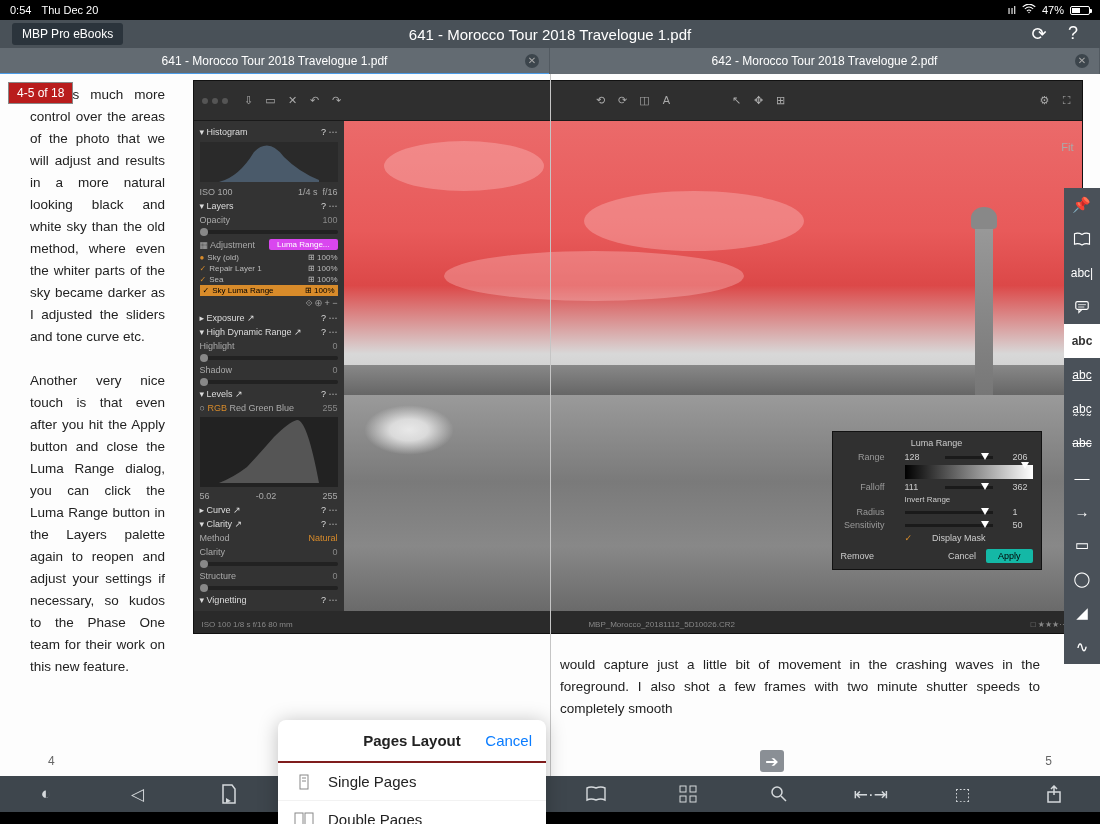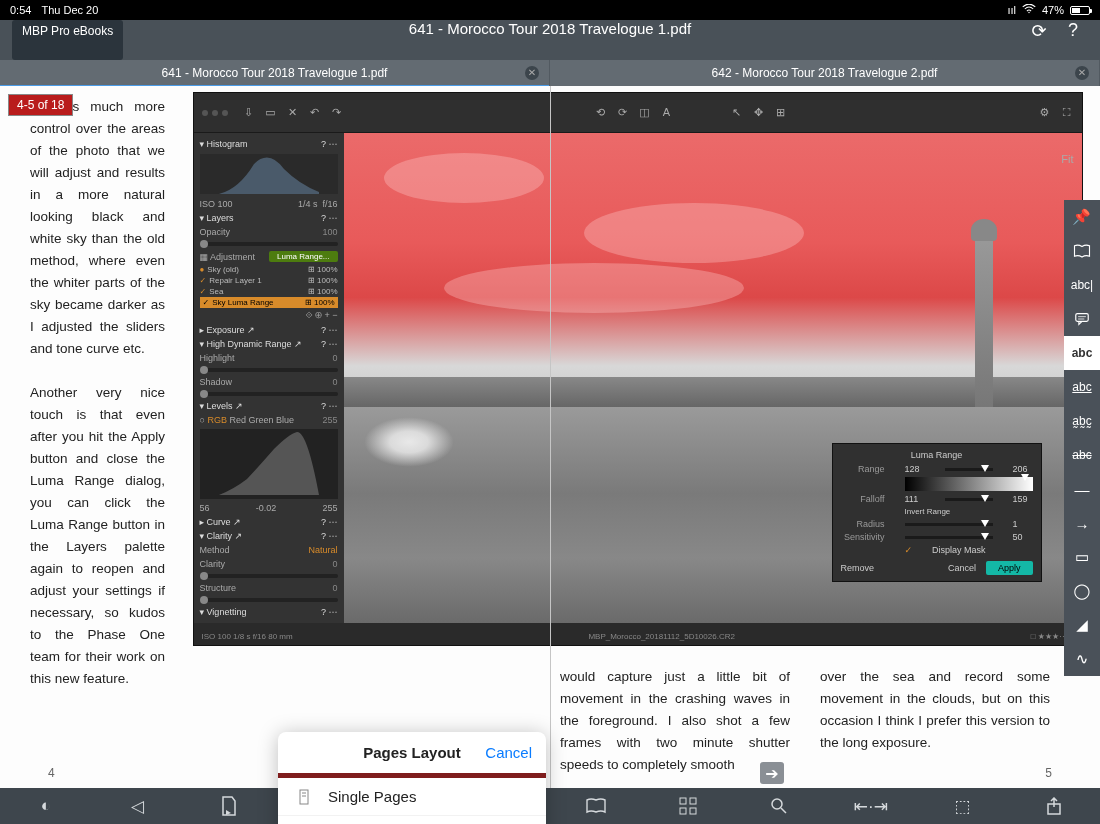--- a/index.html
+++ b/index.html
@@ -1,19 +1,19 @@
 <!DOCTYPE html>
 <html><head>
 <meta charset="utf-8">
 <style>
 html,body{margin:0;padding:0;width:1100px;height:824px;overflow:hidden;font-family:-apple-system,Helvetica,Arial,sans-serif;background:#000;color:#ccc;}
 *{box-sizing:border-box;}
 .statusbar{height:20px;background:#000;color:#fff;font-size:11px;display:flex;align-items:center;padding:0 10px;justify-content:space-between;}
 .sb-right{display:flex;align-items:center;gap:6px;}
-.topbar{height:40px;background:#495158;display:flex;position:relative;gap:24px;}
+.topbar{height:28px;background:#495158;display:flex;align-items:center;position:relative;gap:24px;}
 .bookmark{background:#2b343c;color:#fff;font-size:12px;padding:4px 10px;border-radius:3px;margin-left:12px;}
 .doc-title{position:absolute;left:50%;transform:translateX(-50%);color:#fff;font-size:15px;font-weight:500;}
 .topbar-ic{width:26px;text-align:center;color:#fff;font-size:18px;}
 .tabsbar{height:26px;background:#636b72;display:flex;}
 .tab{flex:1;display:flex;align-items:center;justify-content:center;font-size:12px;color:#fff;position:relative;border-right:1px solid #525a61;}
 .tab .close{position:absolute;right:10px;width:14px;height:14px;border-radius:50%;background:#3c454c;color:#aaa;font-size:10px;line-height:14px;text-align:center;}
 .tab.active::after{content:"";position:absolute;left:0;right:0;bottom:-1px;height:2px;background:#4b9ce8;}
 .content{position:relative;height:702px;background:#fdfdfd;}
 .page-ind{position:absolute;top:8px;left:8px;z-index:9;background:#b91c1c;color:#fff;font-size:12px;padding:3px 8px;border:1px solid #888;}
 .columns{display:flex;height:702px;}
@@ -23,21 +23,21 @@
 .app-ss{width:890px;height:554px;background:#2a2a2a;position:relative;overflow:hidden;border:1px solid #111;}
 .ss-top{height:40px;background:#2f2f2f;border-bottom:1px solid #1a1a1a;display:flex;align-items:center;gap:8px;padding:0 8px;color:#aaa;font-size:11px;}
 .ss-top .dots{display:flex;gap:4px;margin-right:6px;}
 .ss-top .dot{width:6px;height:6px;border-radius:50%;background:#555;}
 .ss-top .ticon{width:14px;height:14px;display:inline-block;text-align:center;}
 .ss-body{display:flex;height:490px;}
 .panels{width:150px;background:#333;color:#bbb;font-size:9px;padding:4px 6px;overflow:hidden;}
 .panel-row{display:flex;justify-content:space-between;align-items:center;padding:2px 0;color:#aaa;}
 .panel-row.head{color:#ddd;font-weight:500;}
 .panel-row .num{color:#888;}
-.sel{background:#4d7c0f;color:#fff;padding:1px 8px;border-radius:2px;font-size:8px;}
+.sel{background:#d946ef;color:#fff;padding:1px 8px;border-radius:2px;font-size:8px;}
 .histo{height:40px;background:#2a2a2a;margin:3px 0;position:relative;}
 .histo svg{width:100%;height:100%;}
 .slider-line{height:4px;background:#222;margin:3px 0;position:relative;border-radius:2px;}
 .slider-line::after{content:"";position:absolute;top:-2px;width:8px;height:8px;border-radius:50%;background:#888;}
 .layer-line{display:flex;align-items:center;gap:3px;padding:1px 0;font-size:8px;}
 .layer-line .eye{color:#d88b2a;}
 .layer-line.sel-row{background:#d88b2a;color:#000;padding:1px 3px;}
 .curve-box{height:70px;background:#222;margin:2px 0;position:relative;}
 .curve-box svg{width:100%;height:100%;}
 .viewer{flex:1;position:relative;background:#444;}
@@ -60,21 +60,21 @@
 .ss-foot{position:absolute;bottom:0;left:0;right:0;height:18px;background:#2a2a2a;color:#888;font-size:8px;display:flex;align-items:center;padding:0 8px;justify-content:space-between;}
 .right-tools{position:absolute;right:0;top:114px;width:36px;background:#4a5159;display:flex;flex-direction:column;}
 .right-tools .rt{height:34px;display:flex;align-items:center;justify-content:center;color:#fff;font-size:15px;}
 .right-tools .rt.active{background:#2f363d;}
 .below-cols{position:absolute;top:580px;left:0;right:40px;display:flex;}
 .below-left{width:285px;padding:0 14px 0 30px;font-size:13.5px;line-height:22px;color:#222;text-align:justify;}
 .below-mid{width:260px;}
 .below-r1{flex:1;padding:0 20px 0 15px;font-size:13.5px;line-height:22px;color:#222;text-align:justify;}
 .below-r2{width:250px;padding:0 10px 0 10px;font-size:13.5px;line-height:22px;color:#222;text-align:justify;}
 .popup{position:absolute;top:646px;left:278px;width:268px;background:#fff;border-radius:8px;box-shadow:0 2px 20px rgba(0,0,0,0.25);z-index:10;font-size:15px;}
-.popup-head{display:flex;justify-content:center;align-items:center;padding:12px 14px;border-bottom:5px solid #7f1d1d;position:relative;}
+.popup-head{display:flex;justify-content:center;align-items:center;padding:12px 14px;border-bottom:2px solid #7f1d1d;position:relative;}
 .popup-head .pt{font-weight:600;color:#222;}
 .popup-head .cancel{position:absolute;right:14px;color:#0a7cff;}
 .popup-item{display:flex;align-items:center;gap:14px;padding:10px 16px;border-bottom:1px solid #f2f2f2;color:#222;}
 .popup-item .picon{width:20px;height:16px;display:inline-flex;align-items:center;justify-content:center;}
 .popup-item:last-child{border-bottom:none;}
 .popup-item{position:relative;}
 .arrow-btn{position:absolute;bottom:4px;right:316px;width:24px;height:22px;background:#8a8f95;border-radius:3px;display:flex;align-items:center;justify-content:center;color:#fff;z-index:8;}
 .page-num{position:absolute;bottom:8px;font-size:12px;color:#666;}
 .page-num.l{left:48px;}
 .page-num.r{right:48px;}
@@ -300,21 +300,21 @@
                   <span class="val">206</span>
                 </div>
               <div class="row">
                   <span class="lab"></span>
                   <span class="sl" style="height:14px;background:linear-gradient(90deg,#000,#fff);"></span>
                 </div>
               <div class="row">
                   <span class="lab">Falloff</span>
                   <span class="val">111</span>
                   <span class="sl"></span>
-                  <span class="val">159</span>
+                  <span class="val">362</span>
                 </div>
               <div class="row">
                   <span class="lab"></span>
                   <span style="font-size:8px;">Invert Range</span>
                 </div>
               <div class="row">
                   <span class="lab">Radius</span>
                   <span class="sl"></span>
                   <span class="val">1</span>
                 </div>
@@ -342,21 +342,20 @@
             <span>□ ★★★·· ⊕</span>
           </div>
       </div>
     </div>
   </div>
 
   <div class="below-cols">
     <div class="below-left"></div>
     <div class="below-mid"></div>
     <div class="below-r1">would capture just a little bit of movement in the crashing waves in the foreground. I also shot a few frames with two minute shutter speeds to completely smooth</div>
-    <div class="below-r2">over the sea and record some movement in the clouds, but on this occasion I think I prefer this version to the long exposure.</div>
   </div>
 
   <div class="page-num l">4</div>
   <div class="page-num r">5</div>
 
   <div class="right-tools">
     <div class="rt">📌</div>
     <div class="rt">
         <svg class="icon" viewBox="0 0 24 18">
           <path d="M2 2 Q7 0 12 3 Q17 0 22 2 L22 16 Q17 14 12 17 Q7 14 2 16 Z" fill="none" stroke="#fff" stroke-width="1.5"></path>

